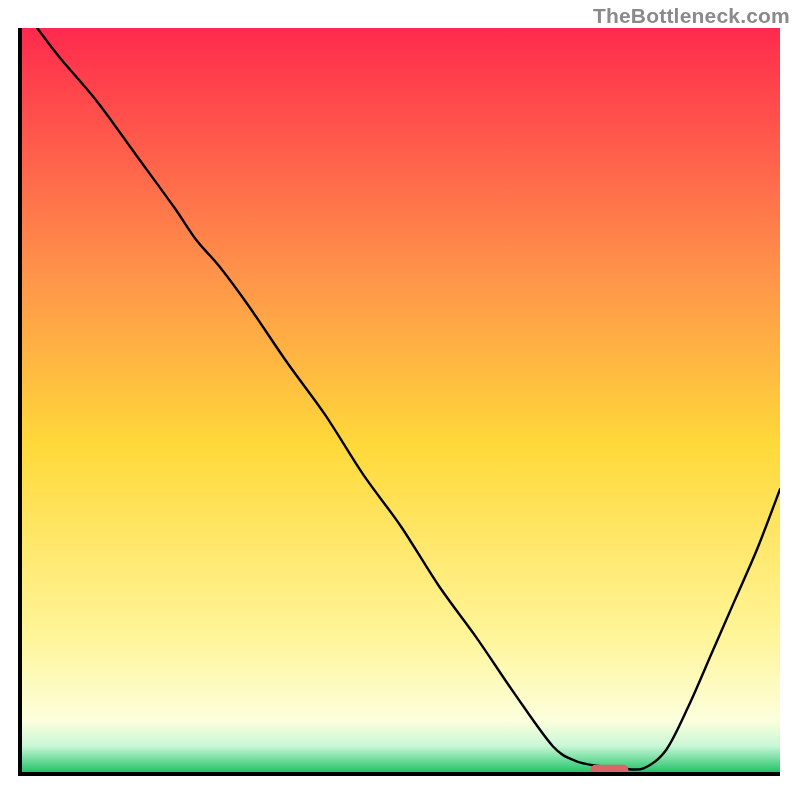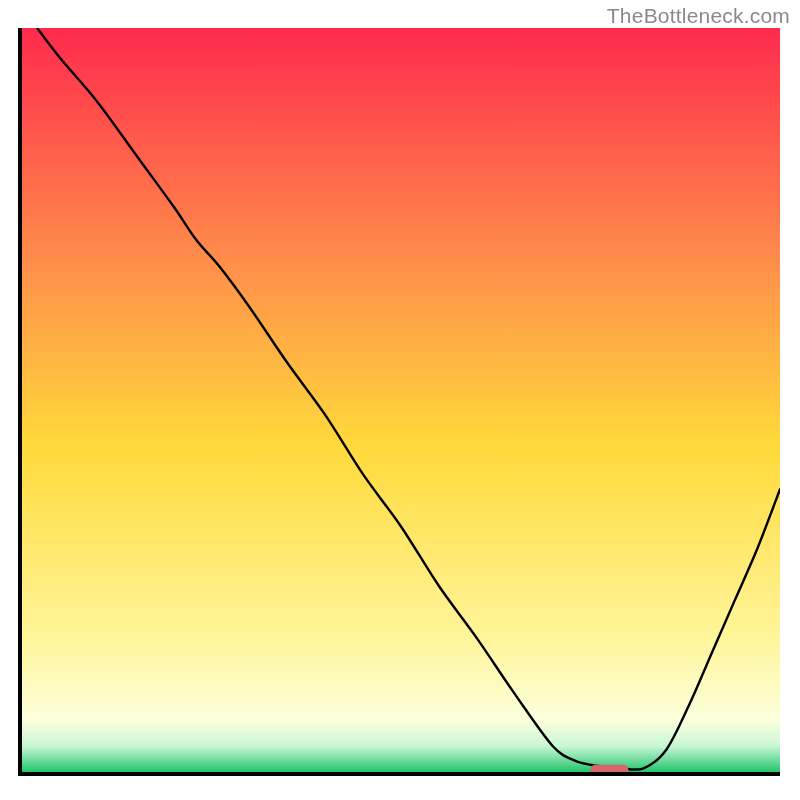--- a/index.html
+++ b/index.html
@@ -14,21 +14,21 @@
     position: relative;
     width: 800px;
     height: 800px;
   }
   .watermark {
     position: absolute;
     right: 10px;
     top: 4px;
     color: #8a8a8a;
     font-size: 21px;
-    font-weight: 400;
+    font-weight: 700;
     letter-spacing: 0.2px;
     z-index: 10;
   }
   .plot-wrap {
     position: absolute;
     left: 18px;
     top: 28px;
     width: 762px;
     height: 748px;
   }

